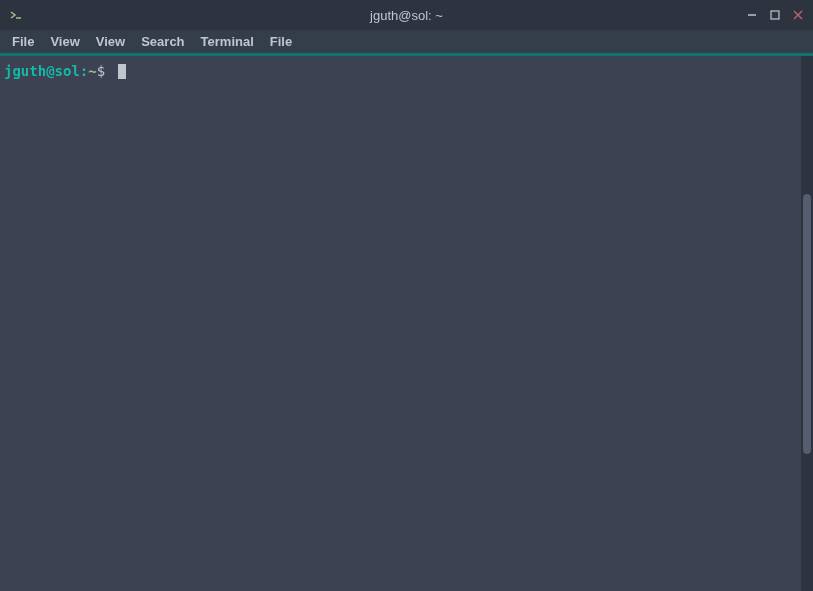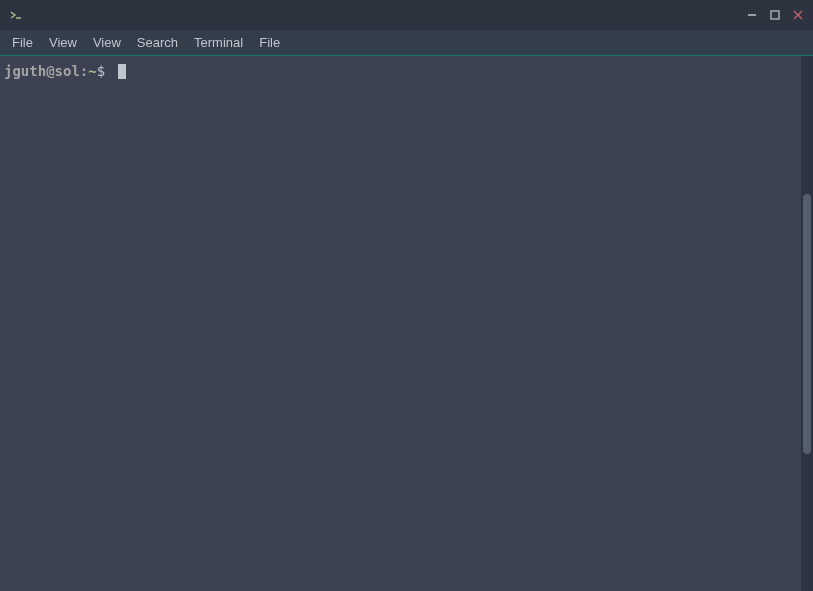--- a/index.html
+++ b/index.html
@@ -84,21 +84,22 @@
     }
 
     
     .menu-bar {
       display: flex;
       align-items: center;
       background: #343d4a;
       height: 26px;
       padding: 0 4px;
       flex-shrink: 0;
-      border-bottom: 1px solid #0f766e;
+      border-bottom: 3px solid #0f766e;
+      font-weight: bold;
     }
 
     .menu-item {
       color: #c0c5ce;
       font-size: 13px;
       font-family: sans-serif;
       padding: 2px 8px;
       cursor: pointer;
       border-radius: 2px;
     }
@@ -119,21 +120,21 @@
     }
 
     .terminal-line {
       display: flex;
       align-items: center;
       line-height: 1.4;
       font-size: 14px;
     }
 
     .prompt-user-host {
-      color: #a3a3a3;
+      color: #14b8a6;
       font-weight: bold;
     }
 
     .prompt-path {
       color: #a3be8c;
       font-weight: bold;
     }
 
     .prompt-dollar {
       color: #c0c5ce;
@@ -180,20 +181,21 @@
   <div class="title-bar-left">
     <div class="title-bar-icon">
       <svg viewBox="0 0 14 14" fill="none" xmlns="http://www.w3.org/2000/svg">
         <rect width="14" height="14" fill="#2e3340"></rect>
         <polyline points="2,4 6,7 2,10" stroke="#a3be8c" stroke-width="1.5" fill="none"></polyline>
         <line x1="7" y1="10" x2="12" y2="10" stroke="#a3be8c" stroke-width="1.5"></line>
       </svg>
     </div>
   </div>
 
+  <div class="title-bar-center">jguth@sol: ~</div>
 
   <div class="title-bar-controls">
 
     <button class="wm-button" title="Minimize">
       <svg width="12" height="12" viewBox="0 0 12 12" fill="none">
         <line x1="2" y1="6" x2="10" y2="6" stroke="#c0c5ce" stroke-width="1.5"></line>
       </svg>
     </button>
 
     <button class="wm-button" title="Maximize">

